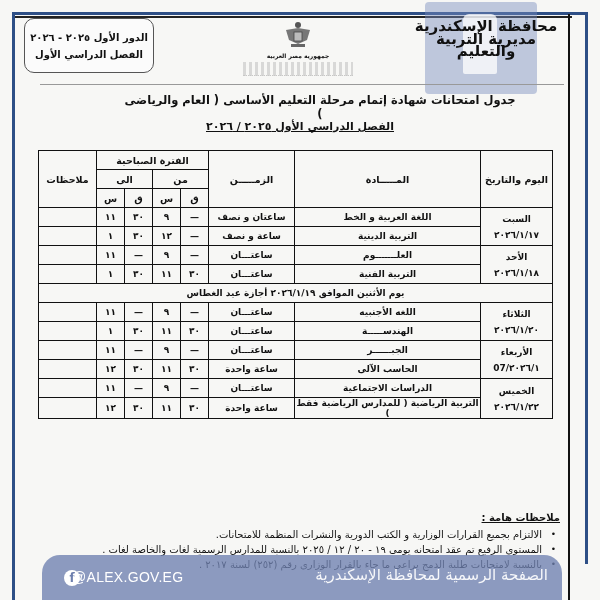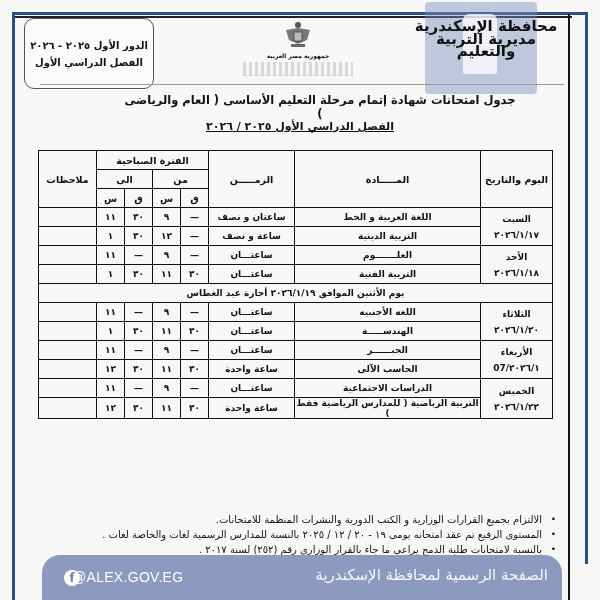--- a/index.html
+++ b/index.html
@@ -5,21 +5,21 @@
   * { box-sizing: border-box; margin: 0; padding: 0; }
   html, body { width: 600px; height: 600px; overflow: hidden; background: #f7f7f5; }
   body { position: relative; font-family: "DejaVu Sans", sans-serif; color: #111; }
 
   .frame-blue-top { position: absolute; left: 12px; right: 12px; top: 12px; height: 3px; background: #2e4f86; }
   .frame-blue-left { position: absolute; left: 12px; top: 12px; bottom: 0; width: 3px; background: #2e4f86; }
   .frame-blue-right { position: absolute; right: 12px; top: 12px; bottom: 36px; width: 3px; background: #2e4f86; }
   .frame-black-right { position: absolute; right: 30px; top: 14px; bottom: 0; width: 2px; background: #111; }
   .frame-black-top { position: absolute; left: 15px; right: 28px; top: 16px; height: 2px; background: #222; }
 
-  .round-box { position: absolute; left: 24px; top: 18px; width: 130px; height: 71px; border: 1.5px solid #555; border-radius: 10px; background: #fbfbfb;
+  .round-box { position: absolute; left: 24px; top: 18px; width: 130px; height: 55px; border: 1.5px solid #555; border-radius: 10px; background: #fbfbfb;
     display: flex; flex-direction: column; justify-content: center; align-items: center; gap: 6px; direction: rtl; }
   .round-box span { font-size: 10px; font-weight: bold; }
 
   .emblem { position: absolute; left: 228px; top: 20px; width: 140px; height: 64px; display: flex; flex-direction: column; align-items: center; }
   .eagle { width: 30px; height: 30px; }
   .emblem .country { font-size: 6px; font-weight: bold; margin-top: 2px; direction: rtl; }
   .emblem .motto { margin-top: 3px; width: 110px; height: 14px; border-bottom: 1px dotted #999; background:
     repeating-linear-gradient(90deg, #bbb 0 3px, transparent 3px 6px); opacity: .5; }
 
   .logo-overlay { position: absolute; left: 425px; top: 2px; width: 112px; height: 92px; background: rgba(120,140,190,.45); border-radius: 4px; }
@@ -240,20 +240,21 @@
       <td>٣٠</td>
       <td>١١</td>
       <td>٣٠</td>
       <td>١٢</td>
       <td></td>
     </tr>
   </tbody>
 </table>
 
 <div class="notes">
+  <div class="notes-title">ملاحظات هامة :</div>
   <ul>
     <li>الالتزام بجميع القرارات الوزارية و الكتب الدورية والنشرات المنظمة للامتحانات.</li>
     <li>المستوى الرفيع تم عقد امتحانه يومى ١٩ - ٢٠ / ١٢ / ٢٠٢٥ بالنسبة للمدارس الرسمية لغات والخاصة لغات .</li>
     <li>بالنسبة لامتحانات طلبة الدمج يراعى ما جاء بالقرار الوزارى رقم (٢٥٢) لسنة ٢٠١٧ .</li>
   </ul>
 </div>
 
 <div class="banner"></div>
 <div class="fb-icon">f</div>
 <div class="handle">@ALEX.GOV.EG</div>

